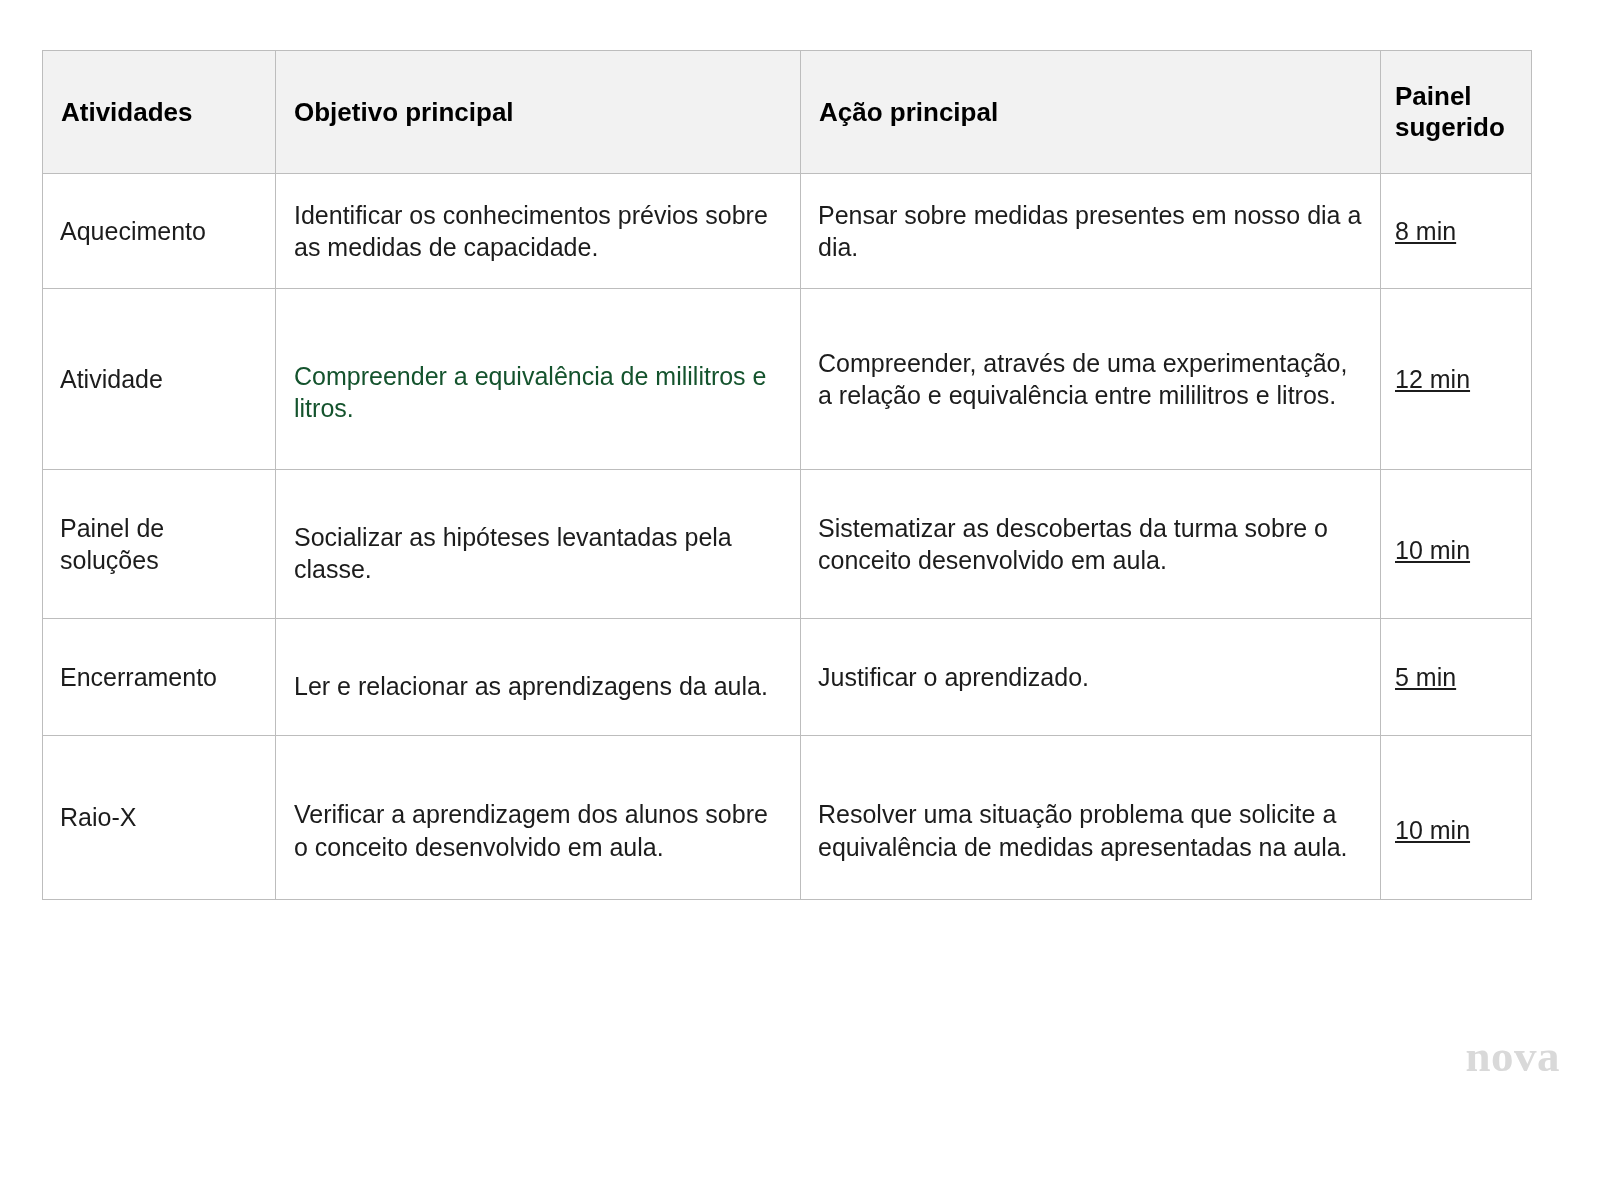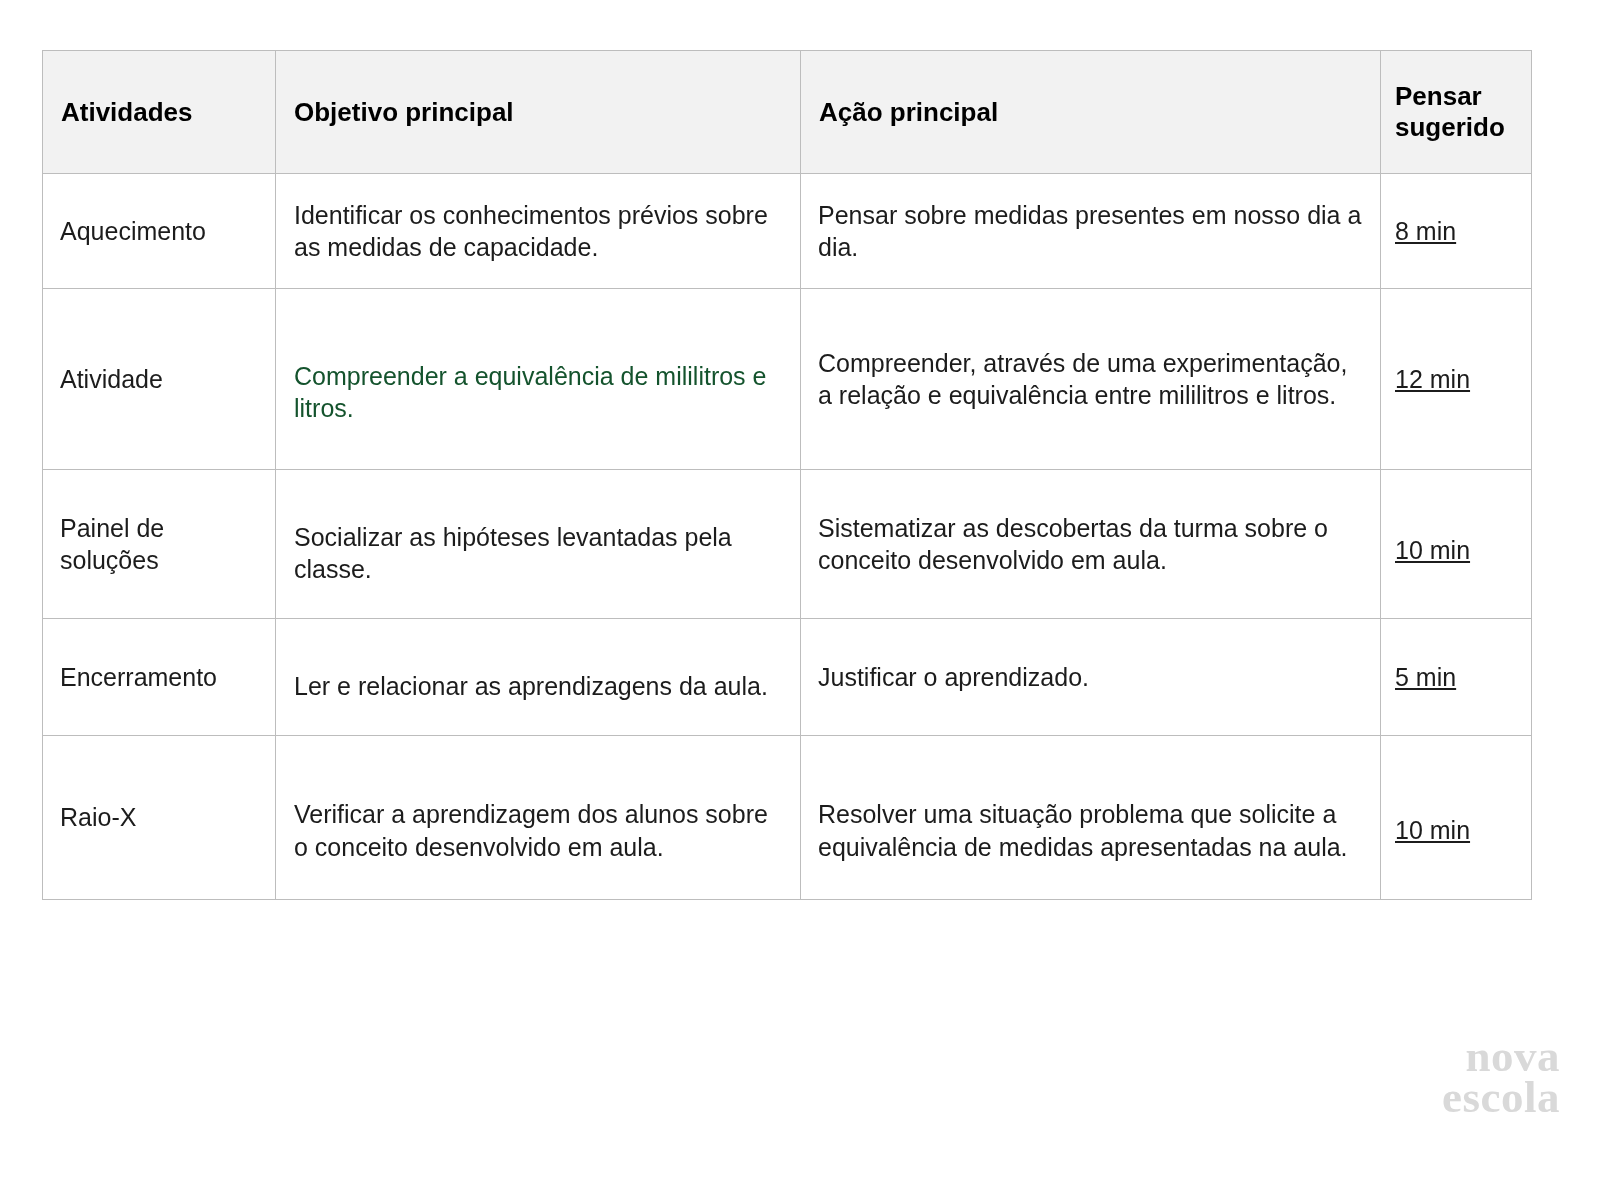--- a/index.html
+++ b/index.html
@@ -135,21 +135,21 @@
           <th class="th-atividades">
             <div class="cell">Atividades</div>
           </th>
           <th class="th-objetivo">
             <div class="cell">Objetivo principal</div>
           </th>
           <th class="th-acao">
             <div class="cell">Ação principal</div>
           </th>
           <th class="th-tempo">
-            <div class="cell">Pensar sugerido</div>
+            <div class="cell">Painel sugerido</div>
           </th>
         </tr>
       </thead>
 
       <tbody>
 
         <tr class="r-aquecimento">
           <td class="col-atividade va-middle">
             <div class="cell">Aquecimento</div>
           </td>
@@ -224,16 +224,15 @@
             <div class="cell">10 min</div>
           </td>
         </tr>
 
       </tbody>
     </table>
   </div>
 
   <div class="logo">
     <span class="l1">nova</span>
-    <span class="l2">escola</span>
   </div>
 
 </div>
 
 </body></html>

